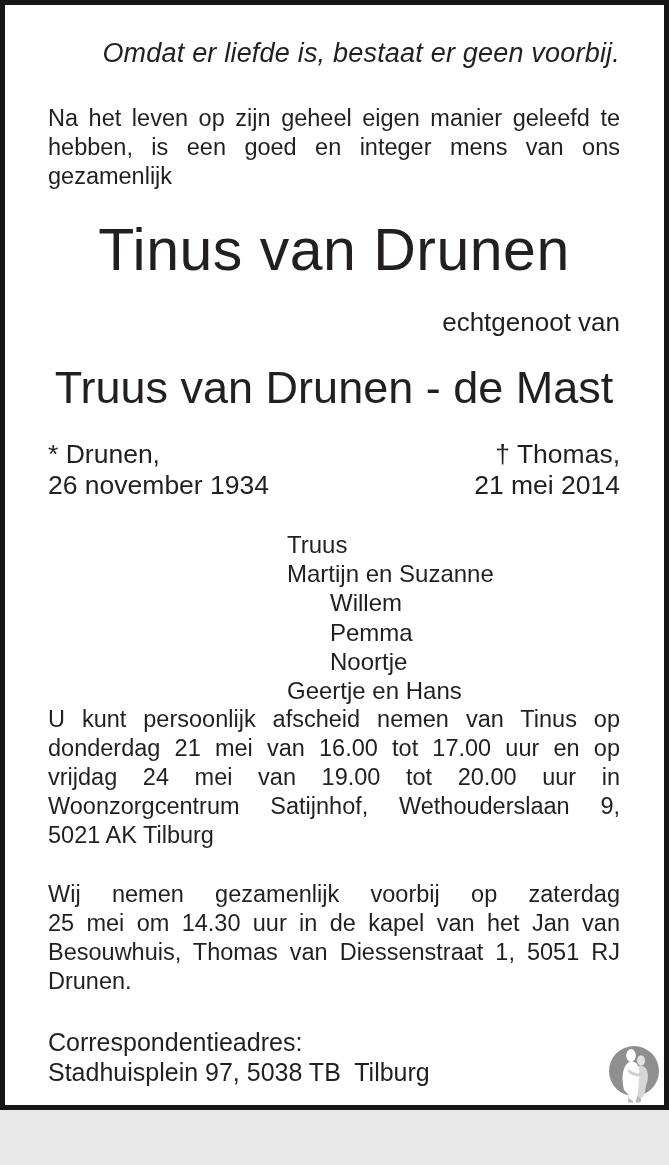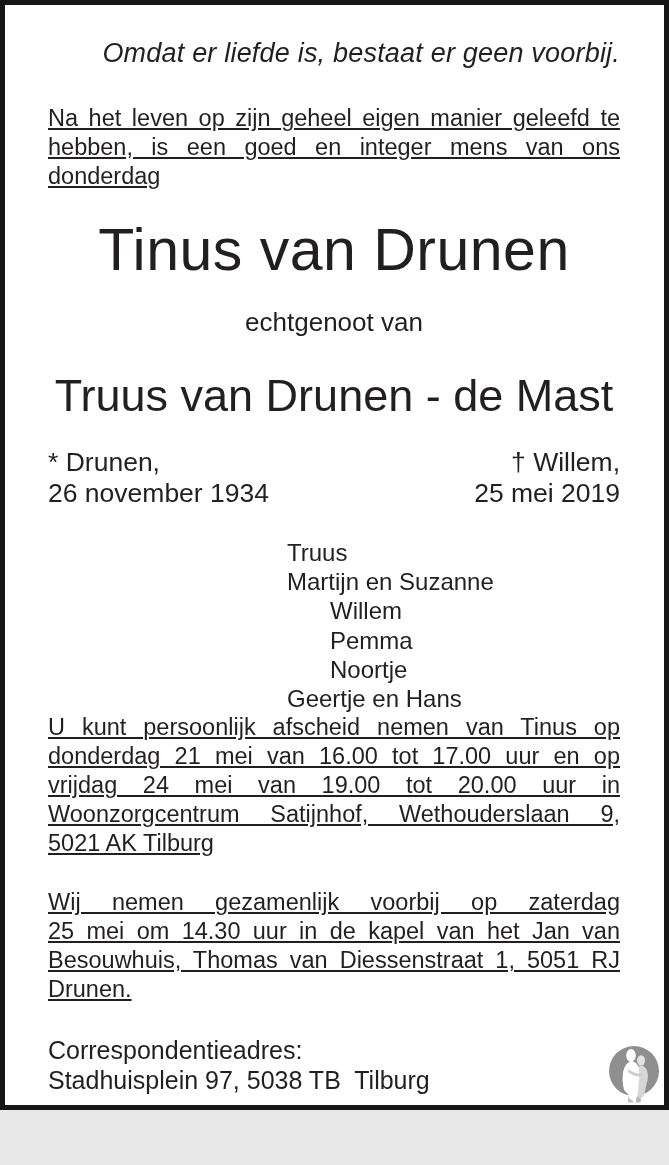--- a/index.html
+++ b/index.html
@@ -17,45 +17,45 @@
 
   .quote {
     font-style:italic;
     font-size:27px;
     line-height:30px;
     text-align:right;
     margin-bottom:36px;
     letter-spacing:0.2px;
   }
 
-  .body-par { font-size:23.5px; line-height:29px;text-decoration:underline; }
+  .body-par { font-size:23.5px; line-height:29px; }
   .jline { text-align:justify; text-align-last:justify; }
   .jlast { text-align:left; text-align-last:left; }
 
   .deceased-name {
     font-size:59px;
     line-height:62px;
     text-align:center;
     margin-top:28px;
     letter-spacing:0.5px;
     white-space:nowrap;
   }
 
   .relation {
     font-size:26px;
     line-height:30px;
-    text-align:center;
+    text-align:right;
     margin-top:26px;
   }
 
   .spouse-name {
     font-size:45px;
     line-height:50px;
     text-align:center;
-    margin-top:34px;
+    margin-top:26px;
     white-space:nowrap;
   }
 
   .dates-row {
     display:flex;
     justify-content:space-between;
     margin-top:26px;
     font-size:26.5px;
     line-height:31px;
   }
@@ -90,37 +90,37 @@
 <body>
 
 <div class="page">
   <div class="content">
 
     <div class="quote">Omdat er liefde is, bestaat er geen voorbij.</div>
 
     <div class="body-par">
       <div class="jline">Na het leven op zijn geheel eigen manier geleefd te</div>
       <div class="jline">hebben, is een goed en integer mens van ons</div>
-      <div class="jlast">donderdag</div>
+      <div class="jlast">gezamenlijk</div>
     </div>
 
     <div class="deceased-name">Tinus van Drunen</div>
 
     <div class="relation">echtgenoot van</div>
 
     <div class="spouse-name">Truus van Drunen - de Mast</div>
 
     <div class="dates-row">
       <div class="dates-col-left">
         <div><span>*</span> <span>Drunen,</span></div>
         <div>26 november 1934</div>
       </div>
       <div class="dates-col-right">
-        <div><span>†</span> <span>Willem,</span></div>
-        <div>25 mei 2019</div>
+        <div><span>†</span> <span>Thomas,</span></div>
+        <div>21 mei 2014</div>
       </div>
     </div>
 
     <div class="family-list">
       <div class="family-line">Truus</div>
       <div class="family-line">Martijn en Suzanne</div>
       <div class="family-line indent">Willem</div>
       <div class="family-line indent">Pemma</div>
       <div class="family-line indent">Noortje</div>
       <div class="family-line">Geertje en Hans</div>

